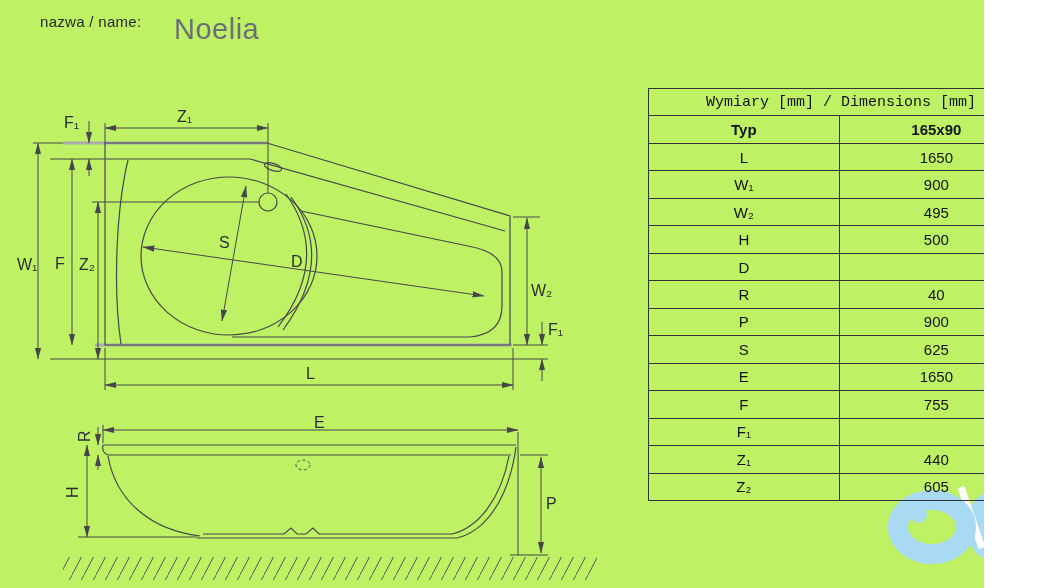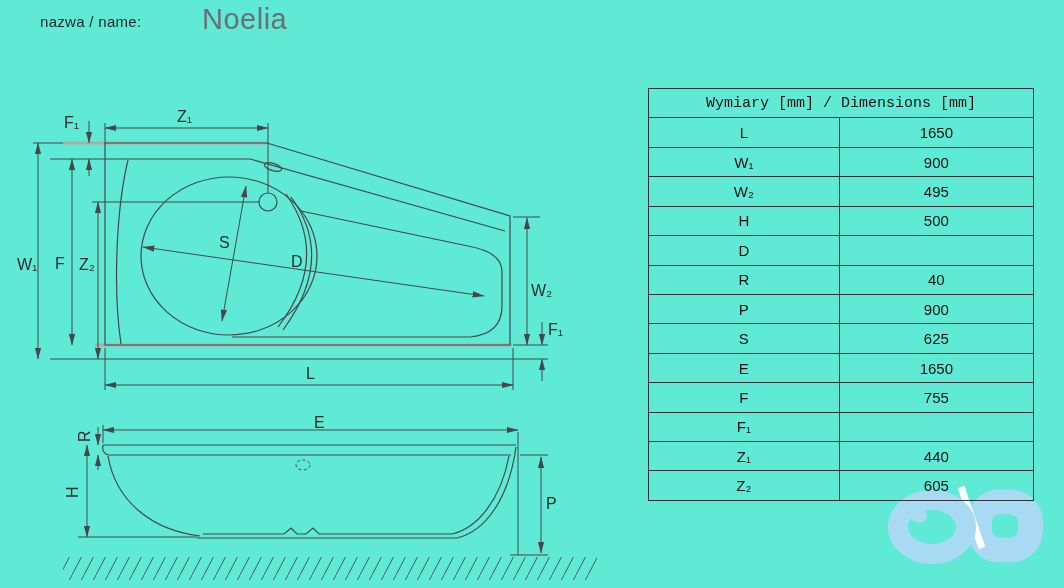--- a/index.html
+++ b/index.html
@@ -1,20 +1,20 @@
 <!DOCTYPE html>
 <html><head>
 <meta charset="utf-8">
 <style>
   html,body{margin:0;padding:0;background:#fff;}
-  .canvas{position:relative;width:1064px;height:588px;background:#5eead4;overflow:hidden;
+  .canvas{position:relative;width:984px;height:588px;background:#bef264;overflow:hidden;
           font-family:"Liberation Sans","DejaVu Sans",sans-serif;}
   .drawing-svg{position:absolute;left:0;top:0;z-index:1;}
   .hdr-label{position:absolute;left:40px;top:13px;font-size:15px;color:#28282c;z-index:2;letter-spacing:.3px;}
-  .hdr-product{position:absolute;left:174px;top:3px;font-size:29px;color:#6c6e77;z-index:2;letter-spacing:.5px;margin-left:28px;}
+  .hdr-product{position:absolute;left:174px;top:13px;font-size:29px;color:#6c6e77;z-index:2;letter-spacing:.5px;}
   .dim-table{position:absolute;left:648px;top:88px;width:384px;height:411px;display:flex;flex-direction:column;
              border:1.5px solid #323236;z-index:3;color:#121216;font-size:15px;background:transparent;}
   .t-head{flex:1;display:flex;align-items:center;justify-content:center;font-family:Liberation Mono, monospace;}
   .t-row{flex:1;display:flex;border-top:1px solid #323236;}
   .t-c1{width:49.4%;border-right:1px solid #323236;display:flex;align-items:center;justify-content:center;}
   .t-c2{flex:1;display:flex;align-items:center;justify-content:center;}
   .t-bold{font-weight:bold;}
   text{font-family:"Liberation Sans","DejaVu Sans",sans-serif;}
 </style>
 </head>
@@ -121,20 +121,24 @@
     <g>
       <rect x="979.5" y="502" width="51" height="48" rx="20" fill="none" stroke="#a9daf3" stroke-width="25"></rect>
       <path d="M961,487 L982,548" stroke="#ffffff" stroke-width="7" fill="none"></path>
       <ellipse cx="932" cy="527" rx="34" ry="27" fill="none" stroke="#a9daf3" stroke-width="20"></ellipse>
       <circle cx="919" cy="515" r="8" fill="#a9daf3"></circle>
     </g>
   </svg>
 
   <div class="dim-table">
     <div class="t-head" style="border-top:none;">Wymiary [mm] / Dimensions [mm]</div>
+    <div class="t-row t-bold">
+      <div class="t-c1">Typ</div>
+      <div class="t-c2">165x90</div>
+    </div>
     <div class="t-row">
       <div class="t-c1">L</div>
       <div class="t-c2">1650</div>
     </div>
     <div class="t-row">
       <div class="t-c1">W₁</div>
       <div class="t-c2">900</div>
     </div>
     <div class="t-row">
       <div class="t-c1">W₂</div>

